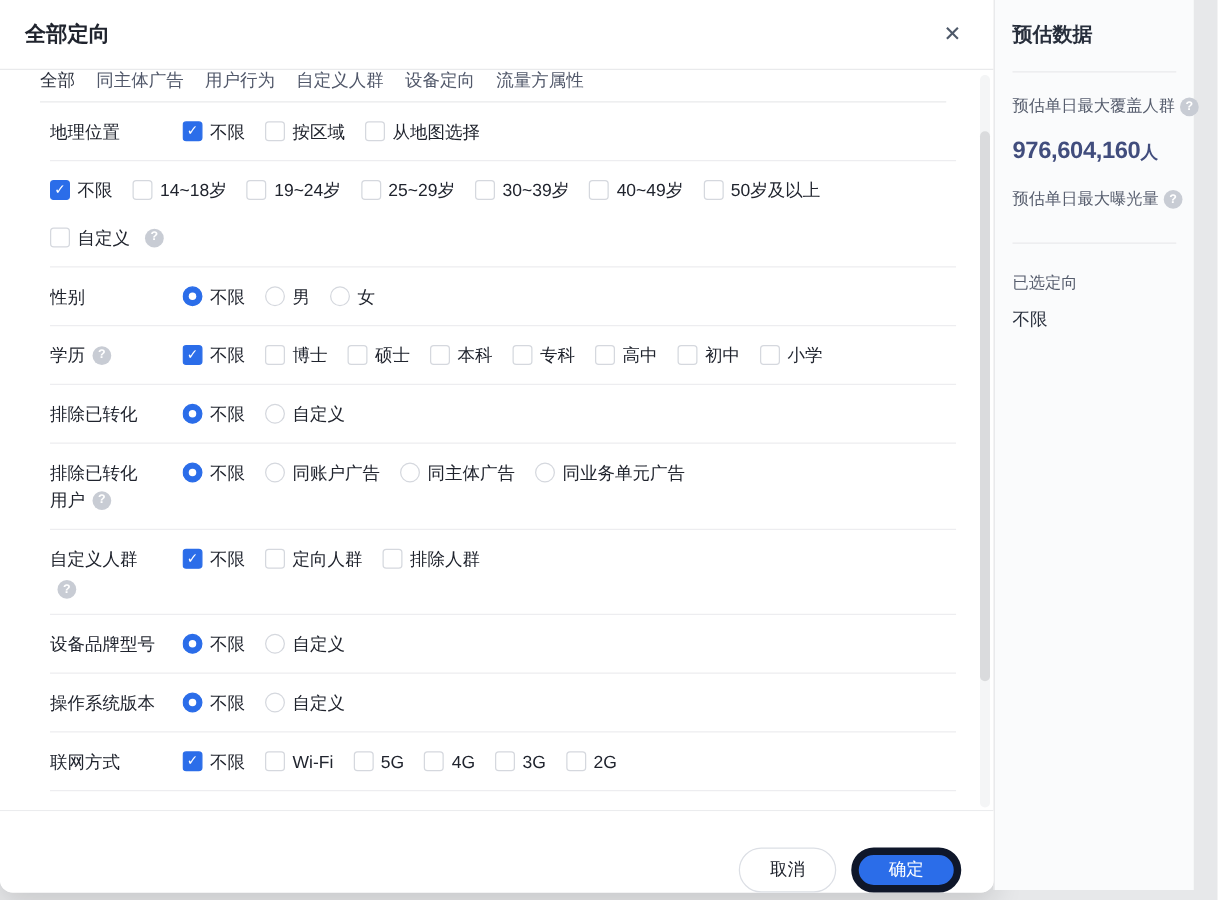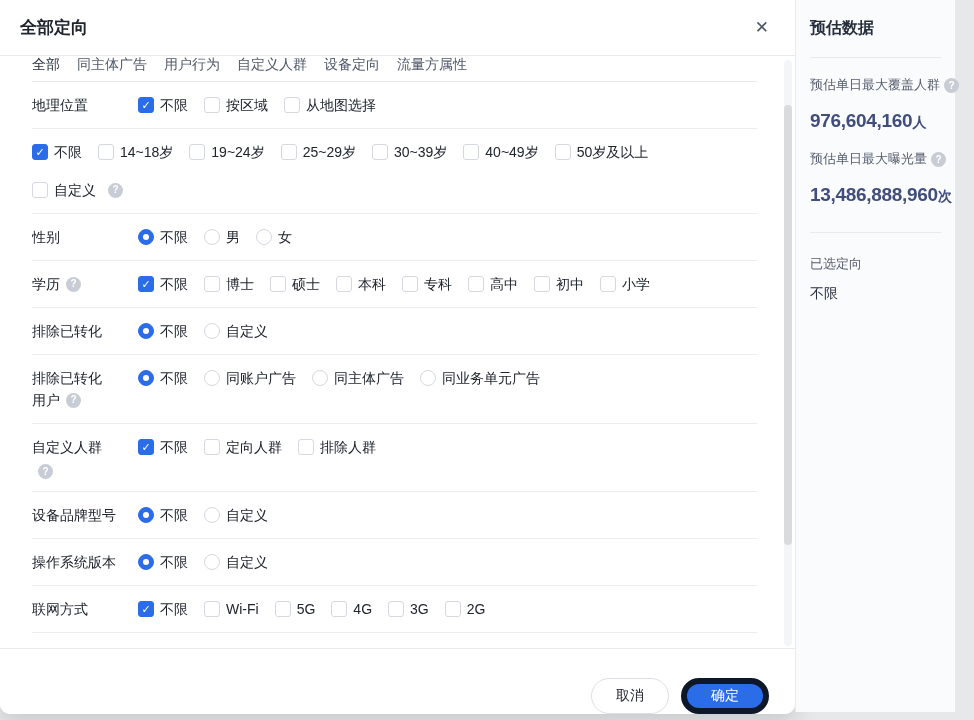--- a/index.html
+++ b/index.html
@@ -23,21 +23,21 @@
   }
   .modal-title { font-size:17px; font-weight:700; color:#20242e; }
   .close { font-size:17px; color:#4e5969; cursor:pointer; line-height:1; }
   .tabs {
     display:flex; gap:17px; margin-left:32px; width:725px; height:26px;
     border-bottom:1px solid #e9eaec; font-size:14px; color:#51586a;
     align-items:flex-start; white-space:nowrap;
   }
   .tab { cursor:pointer; }
   .tab.active { color:#2a2f3c; }
-  .content { margin-left:32px; width:725px; height:566px; overflow:hidden; }
+  .content { margin-left:40px; width:725px; height:566px; overflow:hidden; }
   .row { display:flex; border-bottom:1px solid #ededf0; padding:12px 0; }
   .row-label { flex:0 0 106px; font-size:14px; color:#20242e; line-height:22px; }
   .lab-line { display:flex; align-items:center; }
   .lab-line.below { margin-top:6px; }
   .row-options {
     flex:1; display:flex; flex-wrap:wrap; align-content:flex-start;
     column-gap:16px; row-gap:8px; overflow:hidden;
   }
   .opt { display:flex; align-items:center; gap:6px; font-size:14px; line-height:22px; cursor:pointer; white-space:nowrap; }
   .break { flex-basis:100%; height:0; }
@@ -379,20 +379,17 @@
     <span class="help">?</span>
   </div>
   <div class="sb-value">
     <span>976,604,160</span><span class="unit">人</span>
   </div>
 
   <div class="sb-label">
     <span>预估单日最大曝光量</span>
     <span class="help">?</span>
   </div>
-  <div class="sb-value">
-    <span>13,486,888,960</span><span class="unit">次</span>
-  </div>
 
   <div class="sb-divider" style="margin-top:26px;"></div>
   <div class="sb-sel-label">已选定向</div>
   <div class="sb-sel-value">不限</div>
 </aside>
 
 </body></html>

